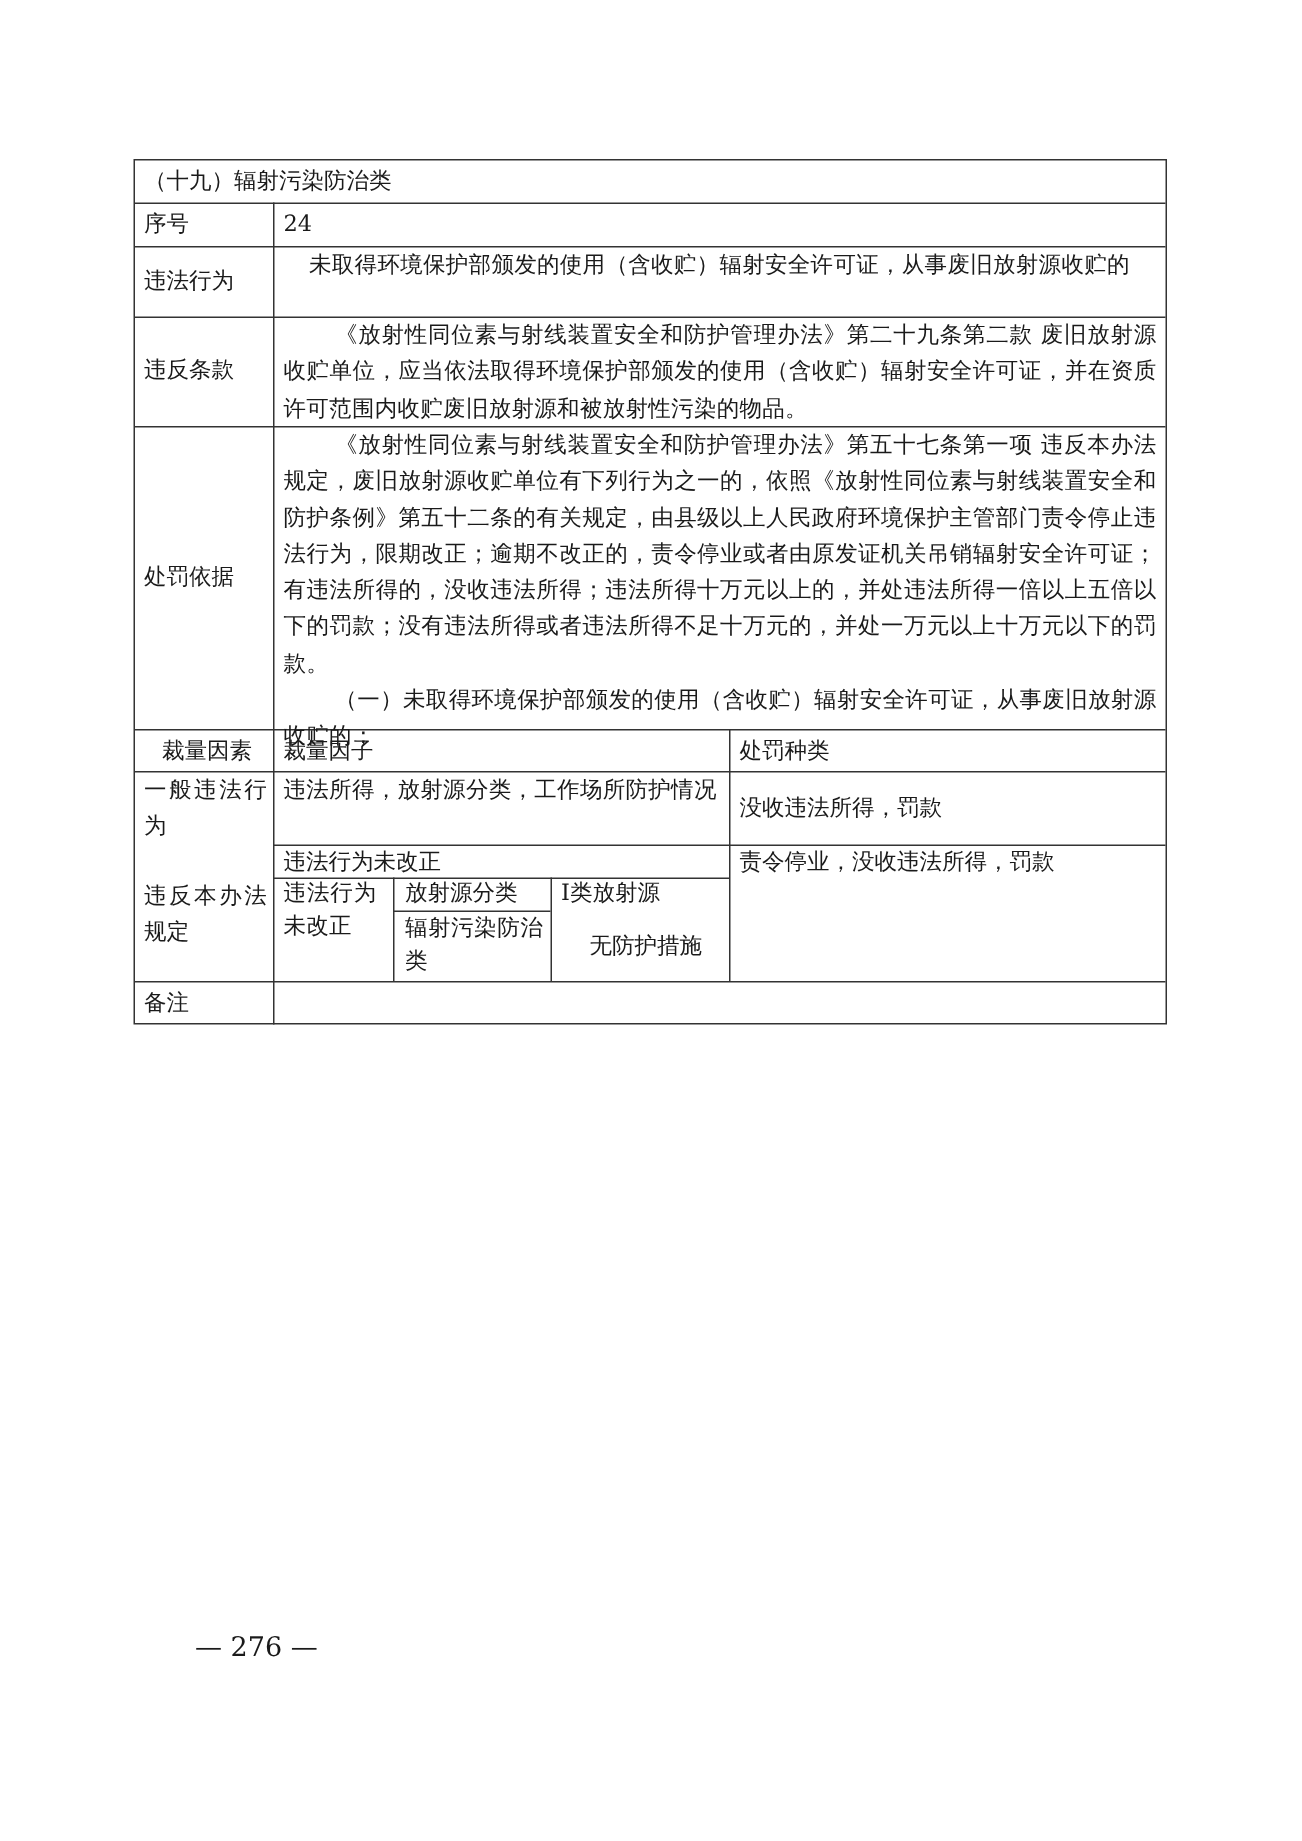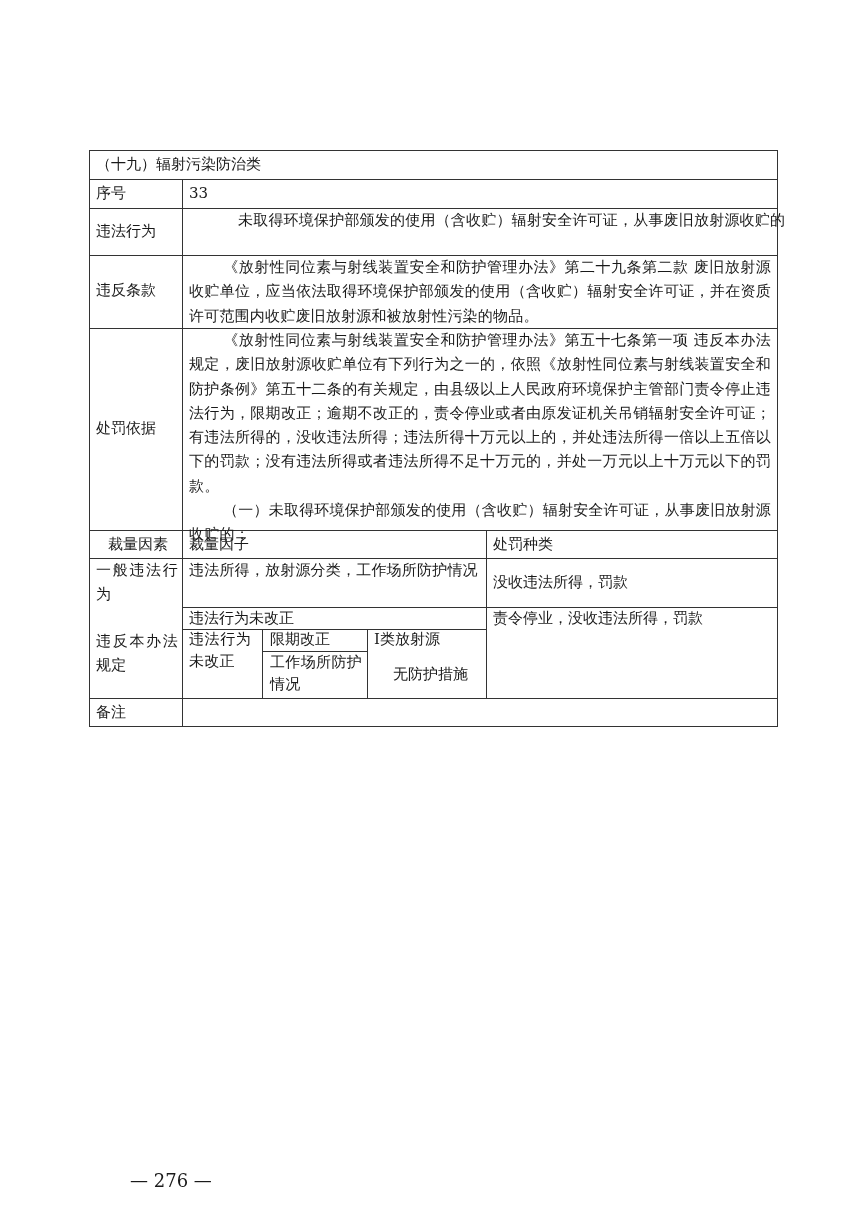--- a/index.html
+++ b/index.html
@@ -1,27 +1,27 @@
 <!DOCTYPE html>
 <html><head>
   <meta charset="utf-8">
   <style>
     html, body { margin: 0; padding: 0; background: #ffffff; }
     body { width: 868px; height: 1227px; position: relative; overflow: hidden;
            font-family: "DejaVu Serif", "Liberation Serif", serif; color: #1a1a1a; }
     .page { position: absolute; left: 0; top: 0; width: 868px; height: 1227px; }
     .tbl { position: absolute; left: 89px; top: 106px; width: 689px; height: 577px;
-           border: 1px solid #333; box-sizing: border-box; margin-top: 44px; }
+           border: 1px solid #333; box-sizing: border-box; }
     .line-h { position: absolute; height: 1px; background: #333; }
     .line-v { position: absolute; width: 1px; background: #333; }
     .txt { position: absolute; font-size: 15px; line-height: 23.5px; white-space: nowrap; }
     .para { position: absolute; font-size: 15px; line-height: 24.3px; text-align: justify;
             text-align-last: left; letter-spacing: 0.2px; }
     .para .indent { display: inline-block; width: 34px; }
-    .footer { position: absolute; left: 130px; top: 1170px; font-size: 18px; white-space: nowrap; }
+    .footer { position: absolute; left: 130px; top: 1088px; font-size: 18px; white-space: nowrap; }
   </style>
 </head>
 <body>
 
 <div class="page">
   <div class="tbl">
 
     <div class="line-h" style="left:0;top:28px;width:687px"></div>
     <div class="line-h" style="left:0;top:57px;width:687px"></div>
     <div class="line-h" style="left:0;top:104px;width:687px"></div>
@@ -36,46 +36,46 @@
     <div class="line-v" style="left:92px;top:28px;height:548px"></div>
     <div class="line-v" style="left:396px;top:379px;height:168px"></div>
     <div class="line-v" style="left:172px;top:478px;height:69px"></div>
     <div class="line-v" style="left:277px;top:478px;height:69px"></div>
     <div class="line-h" style="left:172px;top:500px;width:105px"></div>
     <div class="line-h" style="left:277px;top:500px;width:0"></div>
 
     <div class="txt" style="left:6px;top:2px">（十九）辐射污染防治类</div>
 
     <div class="txt" style="left:6px;top:31px">序号</div>
-    <div class="txt" style="left:99px;top:31px">33</div>
+    <div class="txt" style="left:99px;top:31px">24</div>
 
     <div class="txt" style="left:6px;top:69px">违法行为</div>
-    <div class="para" style="left:114px;top:57px;width:582px"><span class="indent"></span><span>未取得环境保护部颁发的使用（含收贮）辐射安全许可证，从事废旧放射源收贮的</span></div>
+    <div class="para" style="left:82px;top:57px;width:582px"><span class="indent"></span><span>未取得环境保护部颁发的使用（含收贮）辐射安全许可证，从事废旧放射源收贮的</span></div>
 
     <div class="txt" style="left:6px;top:128px">违反条款</div>
     <div class="para" style="left:99px;top:104px;width:582px"><span class="indent"></span><span>《放射性同位素与射线装置安全和防护管理办法》第二十九条第二款 废旧放射源收贮单位，应当依法取得环境保护部颁发的使用（含收贮）辐射安全许可证，并在资质许可范围内收贮废旧放射源和被放射性污染的物品。</span></div>
 
     <div class="txt" style="left:6px;top:266px">处罚依据</div>
     <div class="para" style="left:99px;top:177px;width:582px"><span class="indent"></span><span>《放射性同位素与射线装置安全和防护管理办法》第五十七条第一项 违反本办法规定，废旧放射源收贮单位有下列行为之一的，依照《放射性同位素与射线装置安全和防护条例》第五十二条的有关规定，由县级以上人民政府环境保护主管部门责令停止违法行为，限期改正；逾期不改正的，责令停业或者由原发证机关吊销辐射安全许可证；有违法所得的，没收违法所得；违法所得十万元以上的，并处违法所得一倍以上五倍以下的罚款；没有违法所得或者违法所得不足十万元的，并处一万元以上十万元以下的罚款。</span><br><span class="indent"></span><span>（一）未取得环境保护部颁发的使用（含收贮）辐射安全许可证，从事废旧放射源收贮的；</span></div>
 
     <div class="txt" style="left:18px;top:382px">裁量因素</div>
     <div class="txt" style="left:99px;top:382px">裁量因子</div>
     <div class="txt" style="left:403px;top:382px">处罚种类</div>
 
     <div class="para" style="left:6px;top:407px;width:82px">一般违法行为</div>
     <div class="para" style="left:99px;top:407px;width:290px">违法所得，放射源分类，工作场所防护情况</div>
     <div class="txt" style="left:403px;top:420px">没收违法所得，罚款</div>
 
     <div class="para" style="left:6px;top:478px;width:82px">违反本办法规定</div>
     <div class="txt" style="left:99px;top:456px">违法行为未改正</div>
     <div class="txt" style="left:403px;top:456px">责令停业，没收违法所得，罚款</div>
     <div class="para" style="left:99px;top:477px;width:62px;line-height:22px">违法行为未改正</div>
-    <div class="txt" style="left:180px;top:477px;line-height:22px">限期改正</div>
+    <div class="txt" style="left:180px;top:477px;line-height:22px">放射源分类</div>
     <div class="txt" style="left:284px;top:477px;line-height:22px">I类放射源</div>
-    <div class="para" style="left:180px;top:500px;width:92px;line-height:22px">工作场所防护情况</div>
+    <div class="para" style="left:180px;top:500px;width:92px;line-height:22px">辐射污染防治类</div>
     <div class="txt" style="left:303px;top:512px">无防护措施</div>
 
     <div class="txt" style="left:6px;top:550px">备注</div>
     <div class="txt" style="left:99px;top:550px"></div>
   </div>
 
   <div class="footer">— 276 —</div>
 </div>
 
 </body></html>

